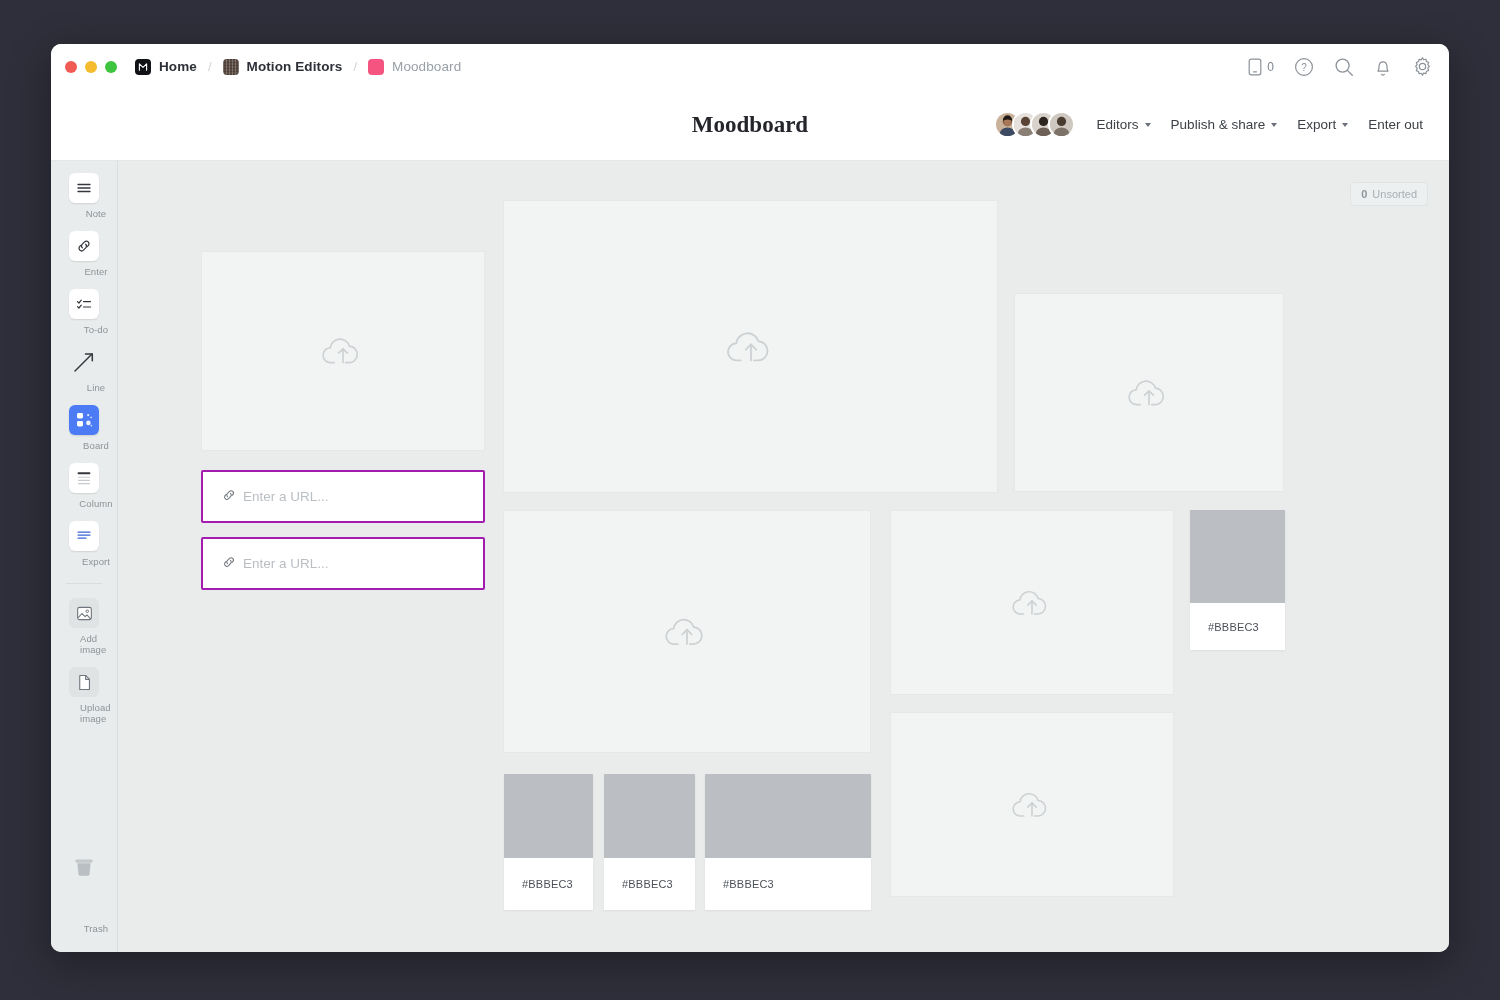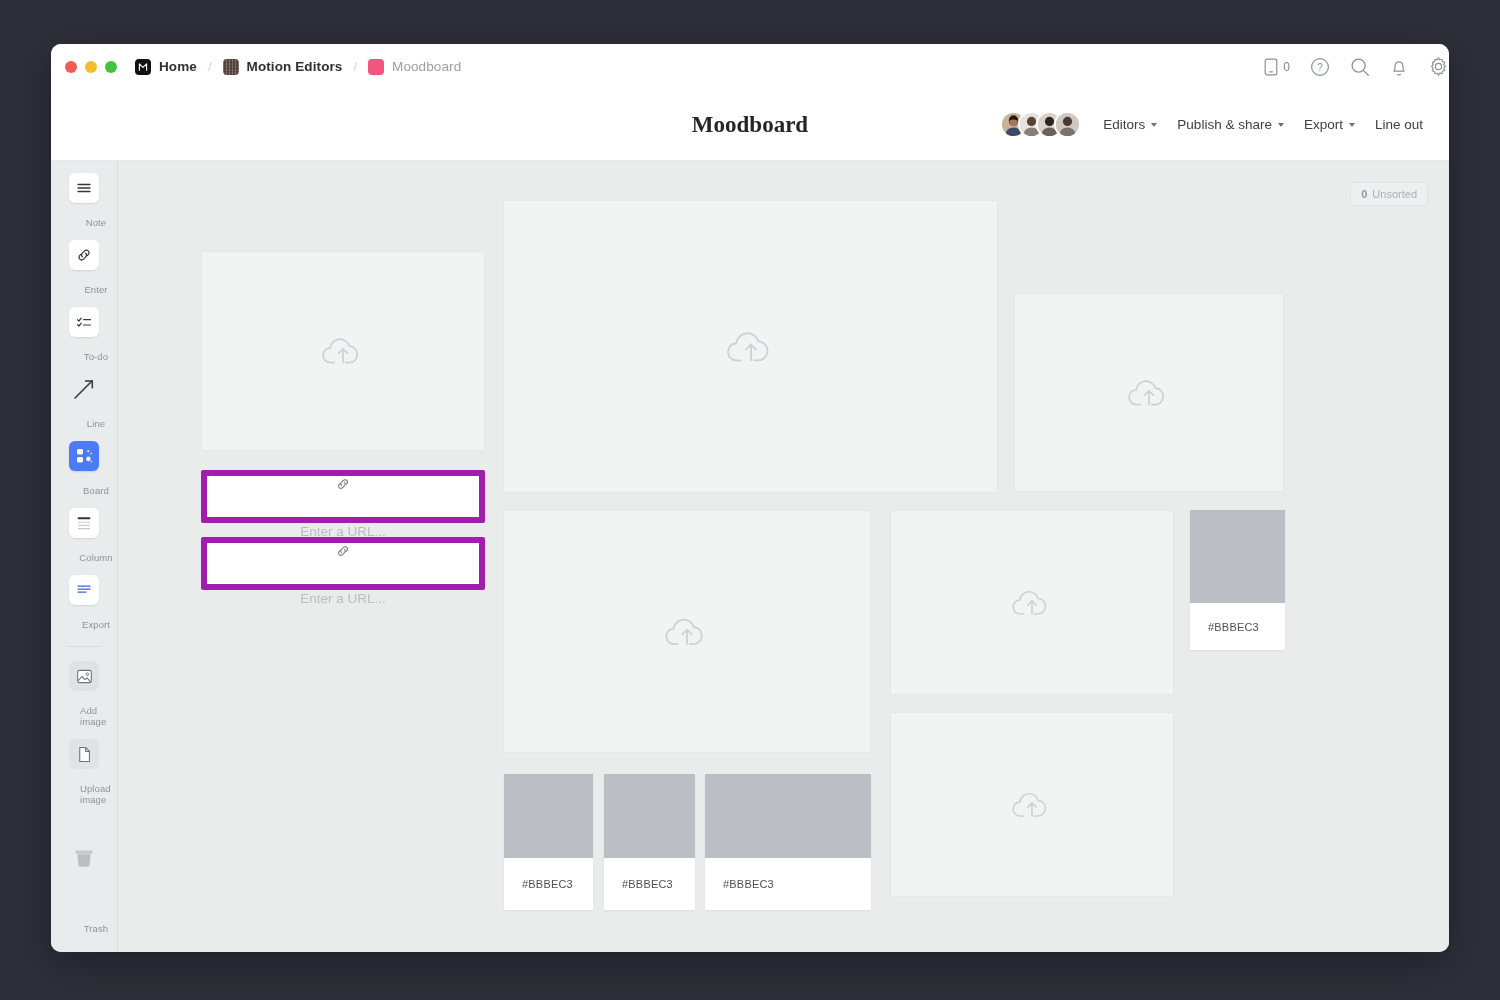--- a/index.html
+++ b/index.html
@@ -26,21 +26,21 @@
     flex-direction: column;
   }
 
   
   .titlebar {
     height: 45px;
     flex: 0 0 45px;
     background: #ffffff;
     display: flex;
     align-items: center;
-    padding: 0 0 0 14px;
+    padding: 0 16px 0 14px;
     position: relative;
   }
 
   .traffic-lights {
     display: flex;
     align-items: center;
     gap: 8px;
     margin-right: 18px;
   }
   .tl {
@@ -190,21 +190,21 @@
     align-items: center;
     justify-content: center;
     box-shadow: 0 1px 1.5px rgba(0,0,0,.10);
   }
   .tool-ico.flat { background: transparent; box-shadow: none; }
   .tool-ico.accent { background: #4b7bf5; box-shadow: 0 1px 2px rgba(0,0,0,.12); }
   .tool-ico.soft { background: #dfe3e4; box-shadow: none; }
   .tool-label {
     font-size: 9.5px;
     color: #8d9399;
-    margin-top: 14px;
+    margin-top: 5px;
     letter-spacing: .1px;
     padding-left: 24px;
   }
   .sb-divider {
     width: 36px; height: 1px; background: #d8dcdd; margin: 4px 0 14px 0;
   }
   .tool-trash { margin-top: auto; margin-bottom: 18px; gap: 36px; }
 
   
   .canvas {
@@ -236,28 +236,27 @@
     border: 1px solid #e5e8e8;
     display: flex;
     align-items: center;
     justify-content: center;
   }
   .ph svg { display: block; opacity: .85; }
 
   .urlbox {
     position: absolute;
     background: #ffffff;
-    border: 6px solid #a21caf;
+    border: 2px solid #a21caf;
     border-radius: 2px;
     display: flex;
     align-items: center;
     padding: 0 18px;
-    gap: 28px;
+    gap: 6px;
     cursor: text;
-    flex-direction: column;
   }
   .urlbox .ph-text {
     font-size: 13.5px;
     color: #b9bec3;
   }
 
   .swatch {
     position: absolute;
     background: #ffffff;
     box-shadow: 0 1px 2px rgba(0,0,0,.06);
@@ -388,21 +387,21 @@
       </div>
       <div class="hdr-btn">
         <span>Publish &amp; share</span>
         <span class="caret"></span>
       </div>
       <div class="hdr-btn">
         <span>Export</span>
         <span class="caret"></span>
       </div>
       <div class="hdr-btn">
-        <span>Line out</span>
+        <span>Enter out</span>
       </div>
     </div>
   </div>
 
   <div class="body-row">
 
     <div class="sidebar">
 
       <div class="tool">
         <span class="tool-ico">

